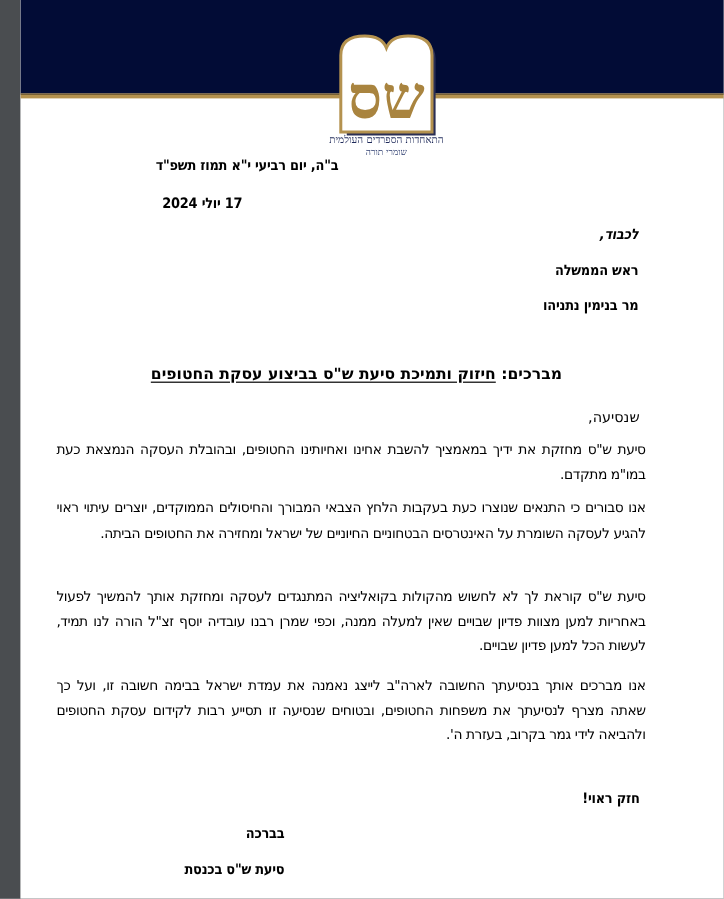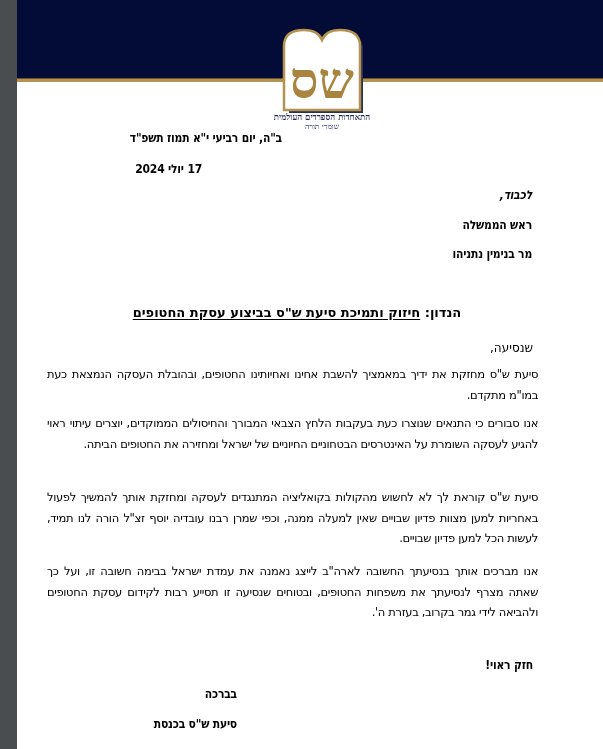--- a/index.html
+++ b/index.html
@@ -26,21 +26,21 @@
     background: #6b5530;
   }
   .logo {
     position: absolute; left: 257px; top: 26px; width: 96px; height: 90px;
   }
   .logo-caption {
     position: absolute; left: 220px; top: 112px; width: 170px;
     text-align: center; direction: rtl; color: #1f2a5a;
     font-family: "DejaVu Serif", serif;
   }
-  .logo-caption .l1 { font-size: 8.5px; line-height: 10px; font-weight: bold; }
+  .logo-caption .l1 { font-size: 8.5px; line-height: 10px; font-weight: normal; }
   .logo-caption .l2 { font-size: 7.5px; line-height: 9px; color: #2b3b6e; }
 
   .rtl { direction: rtl; text-align: right; }
   .abs { position: absolute; }
   .t { color: #000; font-size: 11.5px; font-family: "DejaVu Sans", sans-serif; }
   .t-head { font-size: 12px; font-weight: bold; font-family: "DejaVu Sans Condensed", "DejaVu Sans", sans-serif; letter-spacing: -0.2px; }
 
   .hebdate { right: 330px; top: 131px; width: 260px; }
   .gregdate { right: 410px; top: 162px; width: 180px; }
   .to-label { right: 80px; top: 188px; width: 200px; font-style: italic; }
@@ -92,21 +92,21 @@
   </div>
 
   <div class="abs rtl t t-head hebdate">ב"ה, יום רביעי י"א תמוז תשפ"ד</div>
   <div class="abs rtl t t-head gregdate">17 יולי 2024</div>
 
   <div class="abs rtl t t-head to-label">לכבוד,</div>
   <div class="abs rtl t t-head to-name">מר בנימין נתניהו</div>
   <div class="abs rtl t t-head to-title">ראש הממשלה</div>
 
   <div class="abs subject">
-    <span class="label">הנדון:</span>
+    <span class="label">מברכים:</span>
     <span class="topic">חיזוק ותמיכת סיעת ש"ס בביצוע עסקת החטופים</span>
   </div>
 
   <div class="abs rtl t greeting">שנסיעה,</div>
 
   <div class="para p1">סיעת ש"ס מחזקת את ידיך במאמציך להשבת אחינו ואחיותינו החטופים, ובהובלת העסקה הנמצאת כעת במו"מ מתקדם.</div>
   <div class="para p2">אנו סבורים כי התנאים שנוצרו כעת בעקבות הלחץ הצבאי המבורך והחיסולים הממוקדים, יוצרים עיתוי ראוי להגיע לעסקה השומרת על האינטרסים הבטחוניים החיוניים של ישראל ומחזירה את החטופים הביתה.</div>
   <div class="para p3">סיעת ש"ס קוראת לך לא לחשוש מהקולות בקואליציה המתנגדים לעסקה ומחזקת אותך להמשיך לפעול באחריות למען מצוות פדיון שבויים שאין למעלה ממנה, וכפי שמרן רבנו עובדיה יוסף זצ"ל הורה לנו תמיד, לעשות הכל למען פדיון שבויים.</div>
   <div class="para p4">אנו מברכים אותך בנסיעתך החשובה לארה"ב לייצג נאמנה את עמדת ישראל בבימה חשובה זו, ועל כך שאתה מצרף לנסיעתך את משפחות החטופים, ובטוחים שנסיעה זו תסייע רבות לקידום עסקת החטופים  ולהביאה לידי גמר בקרוב, בעזרת ה'.</div>
 

